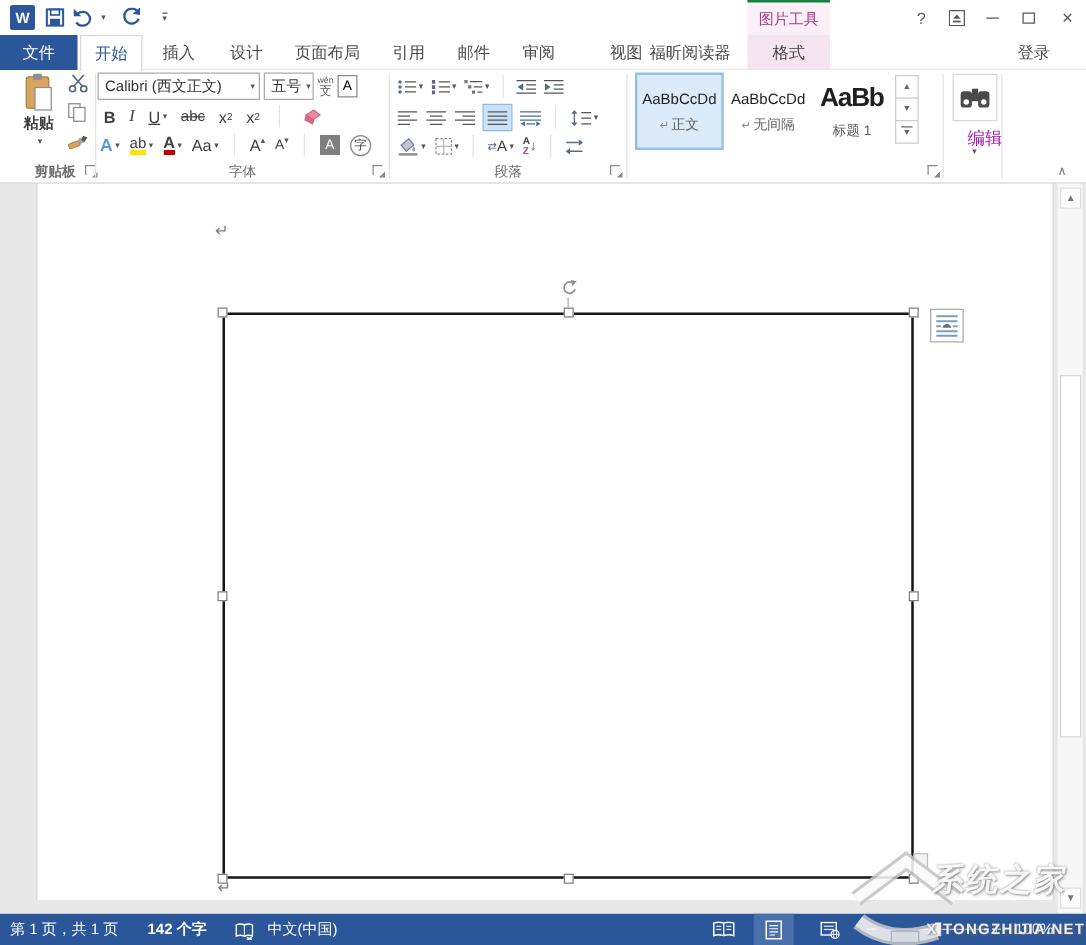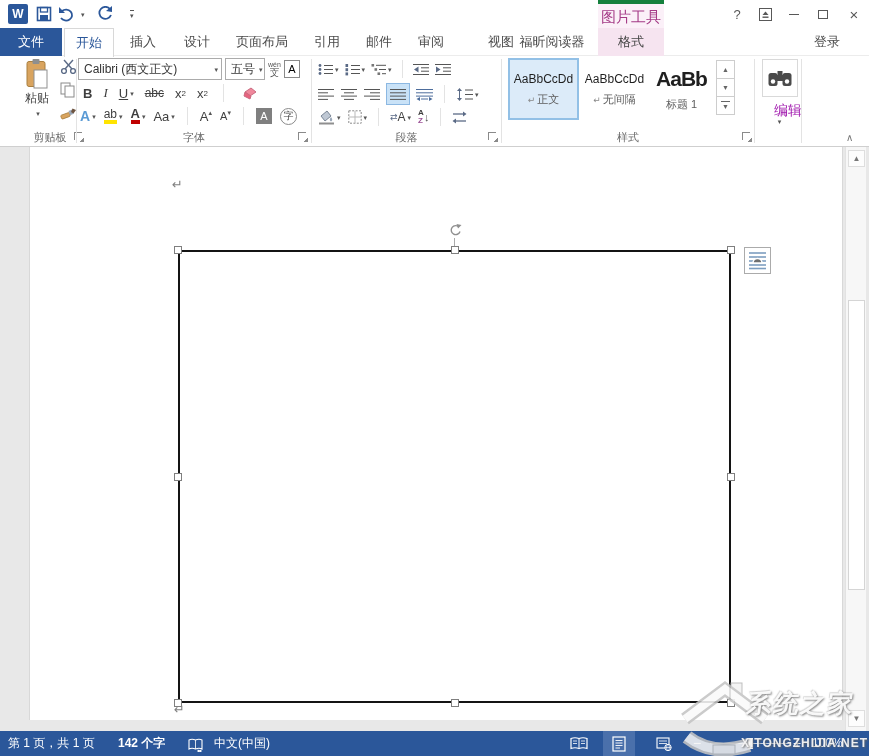--- a/index.html
+++ b/index.html
@@ -10,21 +10,21 @@
   .abs { position:absolute; }
 
   
   .titlebar { position:absolute; left:0; top:0; width:869px; height:28px; background:#fff; }
   .word-logo { position:absolute; left:8px; top:4px; width:20px; height:20px; background:#2b579a;
                color:#fff; font-weight:bold; font-size:12px; display:flex; align-items:center; justify-content:center; border-radius:2px;}
   .qat-btn { position:absolute; top:4px; height:20px; display:flex; align-items:center; justify-content:center; }
   .title-text { position:absolute; left:200px; top:0; width:340px; height:28px; line-height:28px;
                 text-align:center; font-size:13px; color:#444; white-space:nowrap; }
   .ctx-head { position:absolute; left:598px; top:0; width:66px; height:28px; background:#fbf0f8;
-              border-top:4px solid #15803d; color:#a43a86; font-size:15px; text-align:center; line-height:26px; }
+              border-top:2px solid #15803d; color:#a43a86; font-size:12px; text-align:center; line-height:26px; }
   .winbtn { position:absolute; top:0; width:26px; height:28px; display:flex; align-items:center;
             justify-content:center; color:#585858; font-size:13px; }
   .minbar { width:10px; height:1px; background:#585858; display:block; }
   .maxbox { width:10px; height:9px; border:1px solid #585858; display:block; }
 
   
   .tabrow { position:absolute; left:0; top:28px; width:869px; height:28px; background:#fff; border-bottom:1px solid #ececec; }
   .tab { position:absolute; top:0; height:28px; display:flex; align-items:center; justify-content:center;
          font-size:13px; color:#4a4a4a; white-space:nowrap; }
   .tab.file { background:#2b579a; color:#fff; }
@@ -185,21 +185,21 @@
     <div class="avatar">
       <svg width="23" height="23" viewBox="0 0 23 23">
         <circle cx="11.5" cy="8" r="4" fill="#9e9e9e"></circle>
         <path d="M3,23 a8.5,8.5 0 0 1 17,0 Z" fill="#9e9e9e"></path>
       </svg>
     </div>
   </div>
 
   <div class="ribbon">
 
-    <div class="rgroup" style="left:12px;width:76px;">
+    <div class="rgroup" style="left:6px;width:76px;font-weight:bold;">
       <div class="paste-btn">
         <svg width="26" height="32" viewBox="0 0 26 32">
           <rect x="3" y="3.5" width="18" height="25" rx="2" fill="#d9a45f" stroke="#a97f3f"></rect>
           <rect x="8.5" y="1" width="7" height="5" rx="1" fill="#8f8f8f"></rect>
           <rect x="10" y="12" width="13" height="18" fill="#fff" stroke="#8f8f8f"></rect>
         </svg>
         <div>粘贴</div>
         <div class="dd" style="margin-top:3px;">▾</div>
       </div>
       <div class="clip-col">
@@ -225,21 +225,21 @@
           </svg>
         </div>
       </div>
       <div class="grouplabel">剪贴板</div>
       <div class="dlg" style="left:62px;"></div>
     </div>
     <div class="vsep" style="left:76px;"></div>
 
     <div class="rgroup" style="left:77px;width:234px;">
       <div class="rrow" style="left:1px;top:2px;gap:3px;">
-        <div class="combo" style="width:144px;">
+        <div class="combo" style="width:130px;">
           <span>Calibri (西文正文)</span>
           <span class="dd">▾</span>
         </div>
         <div class="combo" style="width:40px;">
           <span>五号</span>
           <span class="dd">▾</span>
         </div>
         <div class="phon">
           <span class="t">wén</span>
           <span class="b">文</span>
@@ -487,21 +487,20 @@
       <div class="scrollmini" style="left:214px;top:4px;">
         <span>▲</span>
       </div>
       <div class="scrollmini" style="left:214px;top:22px;">
         <span>▼</span>
       </div>
       <div class="scrollmini" style="left:214px;top:40px;">
         <span style="width:9px;height:2px;border-top:1px solid #666;display:block;"></span>
         <span>▼</span>
       </div>
-      <div class="grouplabel">样式</div>
       <div class="dlg" style="left:240px;"></div>
     </div>
     <div class="vsep" style="left:754px;"></div>
 
     <div class="rgroup" style="left:755px;width:47px;">
       <div class="find-box">
         <svg width="24" height="17" viewBox="0 0 24 17">
           <rect x="0.5" y="3" width="9" height="13" rx="2.5" fill="#4a4a4a"></rect>
           <rect x="14.5" y="3" width="9" height="13" rx="2.5" fill="#4a4a4a"></rect>
           <rect x="8" y="5" width="8" height="6" fill="#4a4a4a"></rect>

